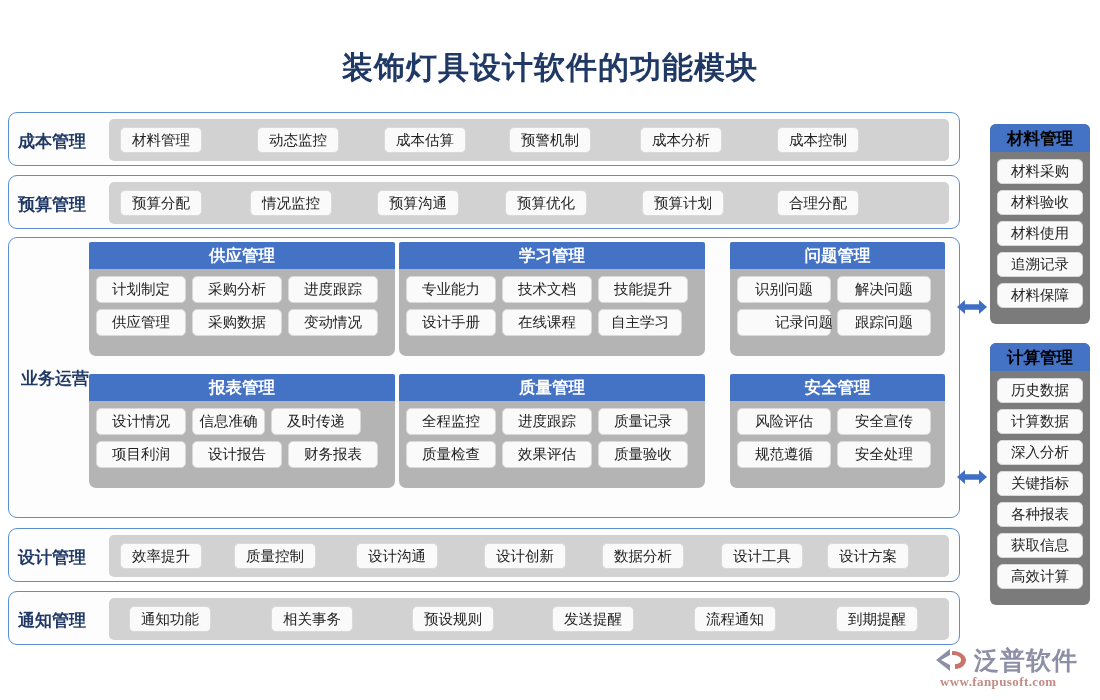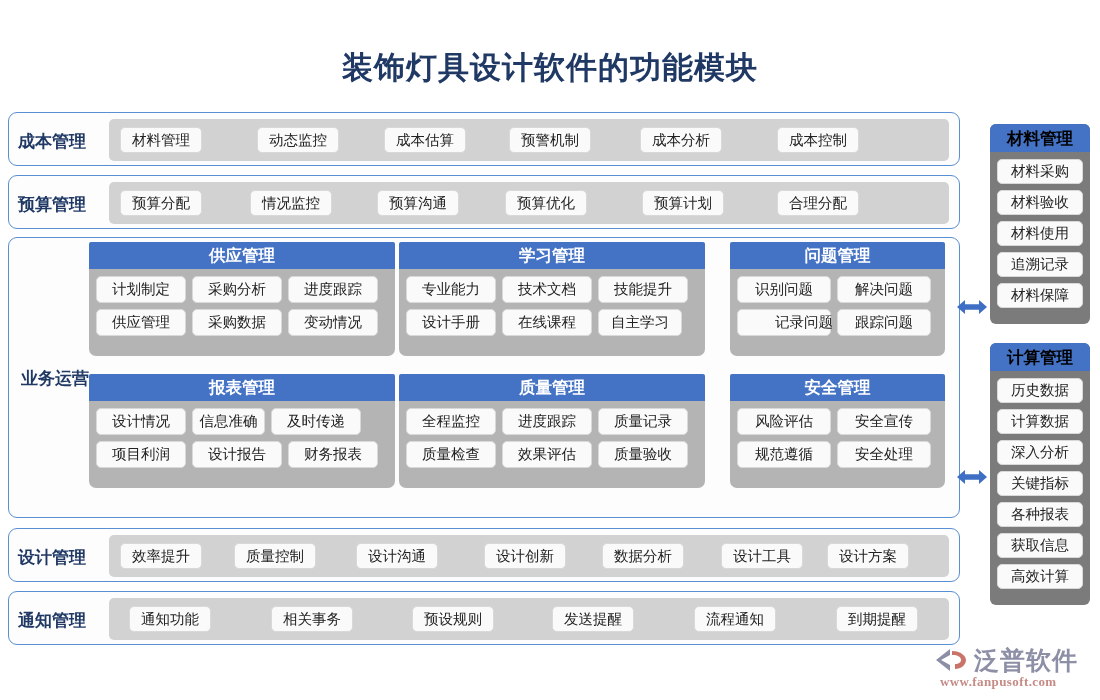--- a/index.html
+++ b/index.html
@@ -101,21 +101,21 @@
     font-size:16.5px;font-weight:bold;
     text-align:center;
     height:28px;line-height:28px;
     margin:0 -7px 7px -7px;
     border-radius:6px 6px 0 0;
     white-space:nowrap;
   }
   .side .chip{
     height:25px;width:100%;margin-bottom:6px;font-size:14.5px;
   }
-  .side .chip:last-child{margin-bottom:8px;}
+  .side .chip:last-child{margin-bottom:8px;border-radius:6px;}
 
   
   .arrow{position:absolute;width:34px;height:22px;}
 
   
   .logo{
     position:absolute;right:8px;bottom:4px;
     width:160px;height:52px;
   }
   .logo-text{

